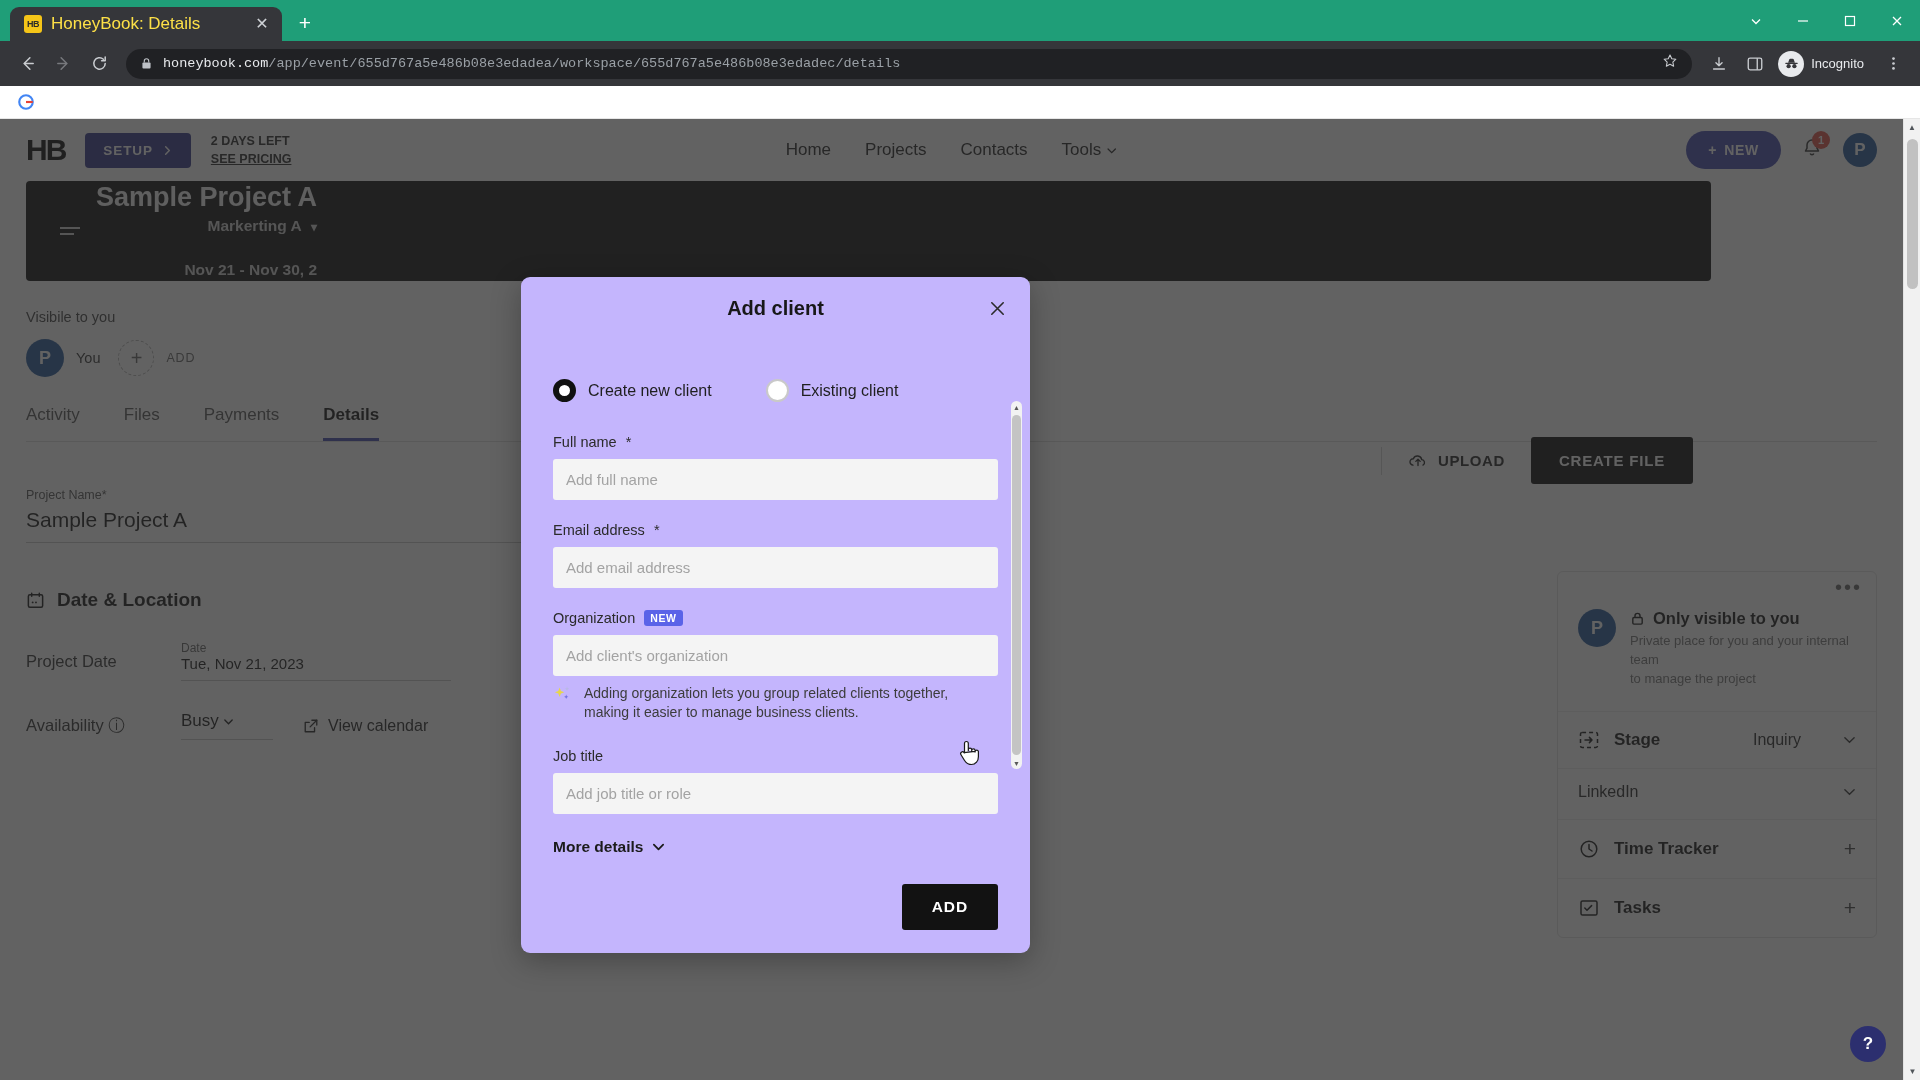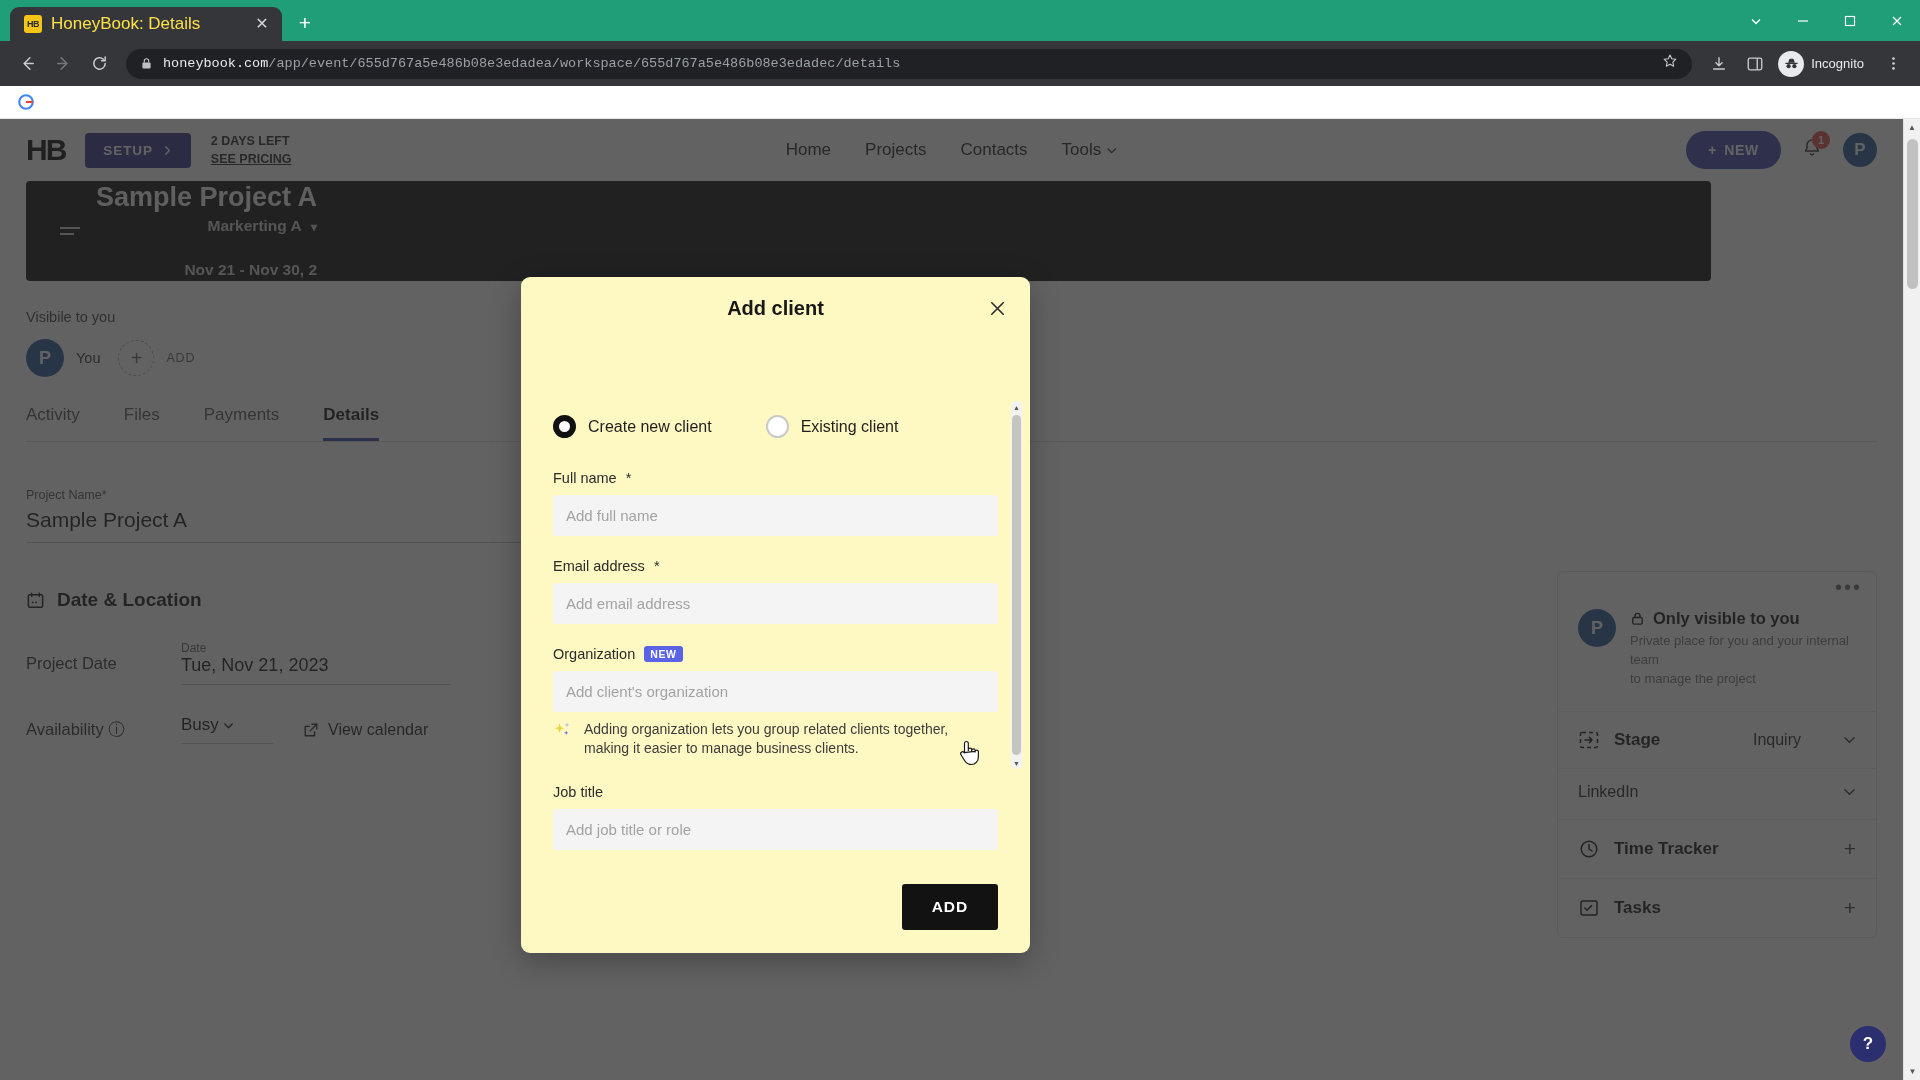--- a/index.html
+++ b/index.html
@@ -204,21 +204,21 @@
     padding: 6px 0 10px; max-width: 640px;
   }
   .sec-head {
     margin-top: 46px; display: flex; align-items: center; gap: 12px;
     font-size: 19px; font-weight: 600; color: #1f1f1f;
   }
   .kv { display: flex; align-items: center; margin-top: 30px; }
   .kv .k { width: 155px; font-size: 16.5px; color: #3a3a3a; }
   .kv .vcap { font-size: 12px; color: #6a6a6a; }
   .kv .v {
-    font-size: 18px; color: #1f1f1f; border-bottom: 1px solid #c8c8c8;
+    font-size: 15px; color: #1f1f1f; border-bottom: 1px solid #c8c8c8;
     padding-bottom: 8px; min-width: 270px;
   }
   .kv .sel {
     display: flex; align-items: center; gap: 4px; font-size: 17px;
     color: #1f1f1f; border-bottom: 1px solid #c8c8c8; padding-bottom: 8px;
     min-width: 92px;
   }
   .link-cal { display: flex; align-items: center; gap: 9px; font-size: 16px; color: #2b2b2b; margin-left: 30px; }
 
   
@@ -270,38 +270,38 @@
 
   
   .dim-overlay {
     position: absolute; inset: 0 17px 0 0; background: rgba(38,38,38,.72);
     z-index: 50;
   }
 
   
   .modal {
     position: absolute; left: 521px; top: 158px; width: 509px; height: 676px;
-    background: #fef9c3; border-radius: 9px; z-index: 60;
+    background: #c4b5fd; border-radius: 9px; z-index: 60;
     box-shadow: 0 8px 30px rgba(0,0,0,.28); display: flex; flex-direction: column;
   }
   .modal-head {
     height: 62px; display: flex; align-items: center; justify-content: center;
     position: relative; flex: 0 0 auto;
   }
   .modal-title { font-size: 20px; font-weight: 700; color: #181818; }
   .modal-close {
     position: absolute; right: 18px; top: 50%; transform: translateY(-50%);
     width: 30px; height: 30px; display: flex; align-items: center;
     justify-content: center; color: #2b2b2b;
   }
   .modal-body {
     flex: 1; position: relative; padding: 40px 32px 0 32px; overflow: hidden;
   }
   .radio-row { display: flex; align-items: center; gap: 54px; margin-bottom: 32px; }
-  .radio-opt { display: flex; align-items: center; gap: 12px; font-size: 16px; color: #1f1f1f; margin-top: 36px; }
+  .radio-opt { display: flex; align-items: center; gap: 12px; font-size: 16px; color: #1f1f1f; }
   .radio-mark {
     width: 23px; height: 23px; border-radius: 50%; border: 2px solid #c9c9c9;
     flex: 0 0 auto; display: flex; align-items: center; justify-content: center;
     background: #fff;
   }
   .radio-mark.on { border: 6px solid #111; background: #fff; }
   .radio-mark.on::after {
     content: ""; width: 7px; height: 7px; border-radius: 50%; background: #fff;
   }
   .fld { margin-bottom: 22px; }
@@ -591,20 +591,31 @@
             <svg width="16" height="16" viewBox="0 0 18 18">
                 <path d="M10 2.5h5.5V8" stroke="#2b2b2b" stroke-width="1.5" fill="none" stroke-linecap="round" stroke-linejoin="round"></path>
                 <path d="M15.5 2.5L8 10" stroke="#2b2b2b" stroke-width="1.5" stroke-linecap="round"></path>
                 <path d="M13 11v4.5H2.5V5H7" stroke="#2b2b2b" stroke-width="1.5" fill="none" stroke-linecap="round" stroke-linejoin="round"></path>
               </svg>
             <span>View calendar</span>
           </div>
         </div>
       </div>
 
+      <div class="upload-row">
+        <div class="vdiv"></div>
+        <div class="upload-btn">
+          <svg width="20" height="20" viewBox="0 0 22 22">
+              <path d="M5.5 15.5a3.5 3.5 0 0 1 .4-7 4.8 4.8 0 0 1 9.2 1 3.2 3.2 0 0 1 1.4 6" stroke="#2b2b2b" stroke-width="1.5" fill="none" stroke-linecap="round"></path>
+              <path d="M11 16V9m0 0l-2.4 2.4M11 9l2.4 2.4" stroke="#2b2b2b" stroke-width="1.5" fill="none" stroke-linecap="round" stroke-linejoin="round"></path>
+            </svg>
+          <span>UPLOAD</span>
+        </div>
+        <div class="createfile-btn">CREATE FILE</div>
+      </div>
 
       <div class="rail">
         <div class="rail-card">
           <div class="rail-dots">•••</div>
           <div class="rail-priv">
             <div class="av">P</div>
             <div>
               <div class="ttl">
                 <svg width="15" height="15" viewBox="0 0 16 16">
                     <rect x="3" y="7" width="10" height="7" rx="1.2" stroke="#1f1f1f" stroke-width="1.5" fill="none"></rect>

